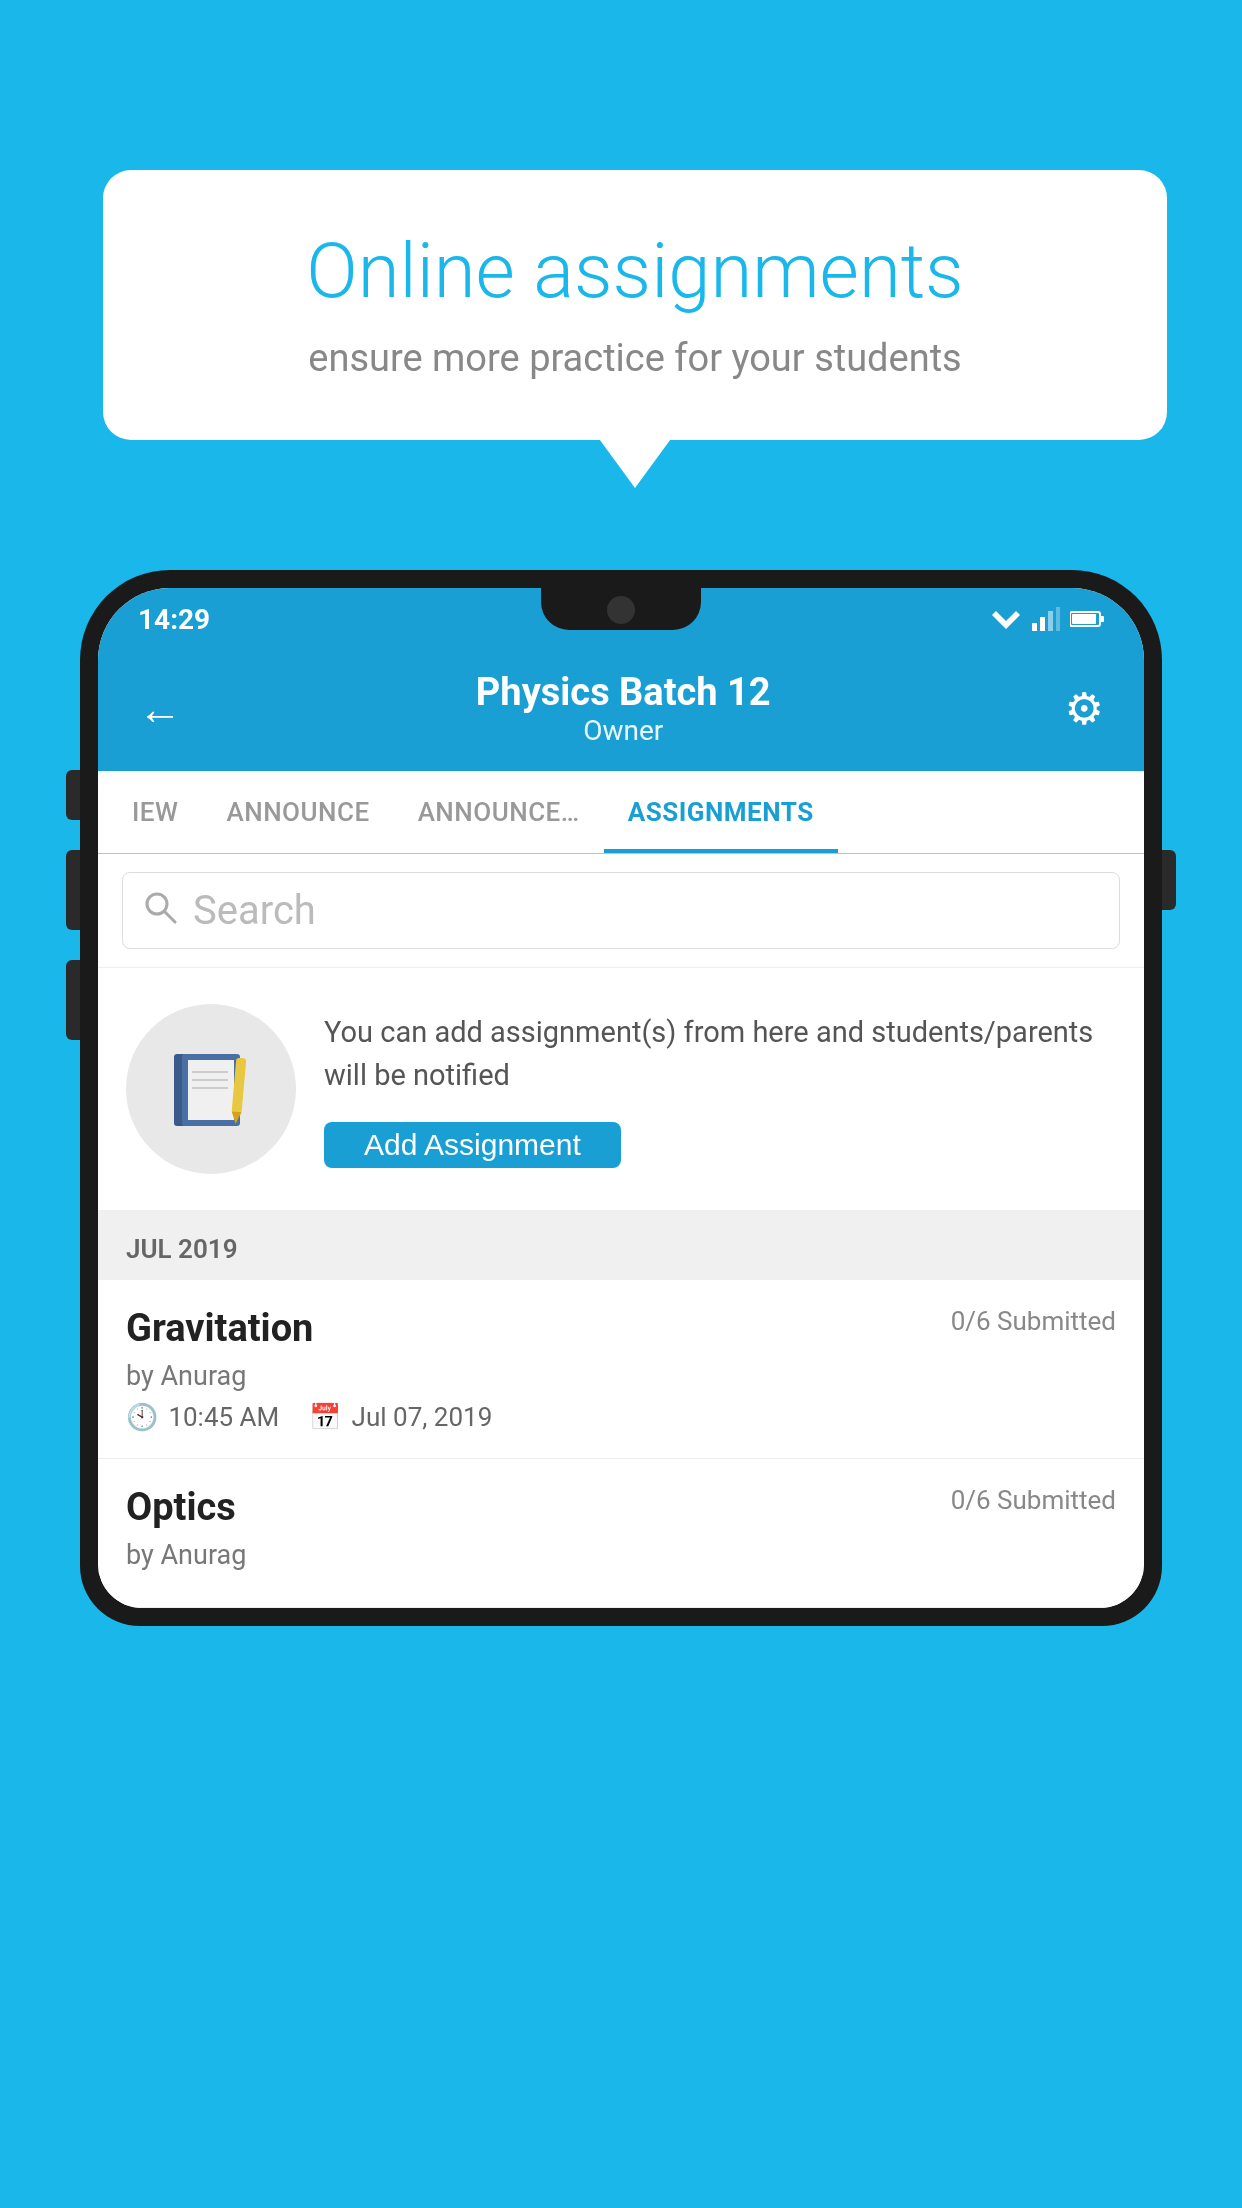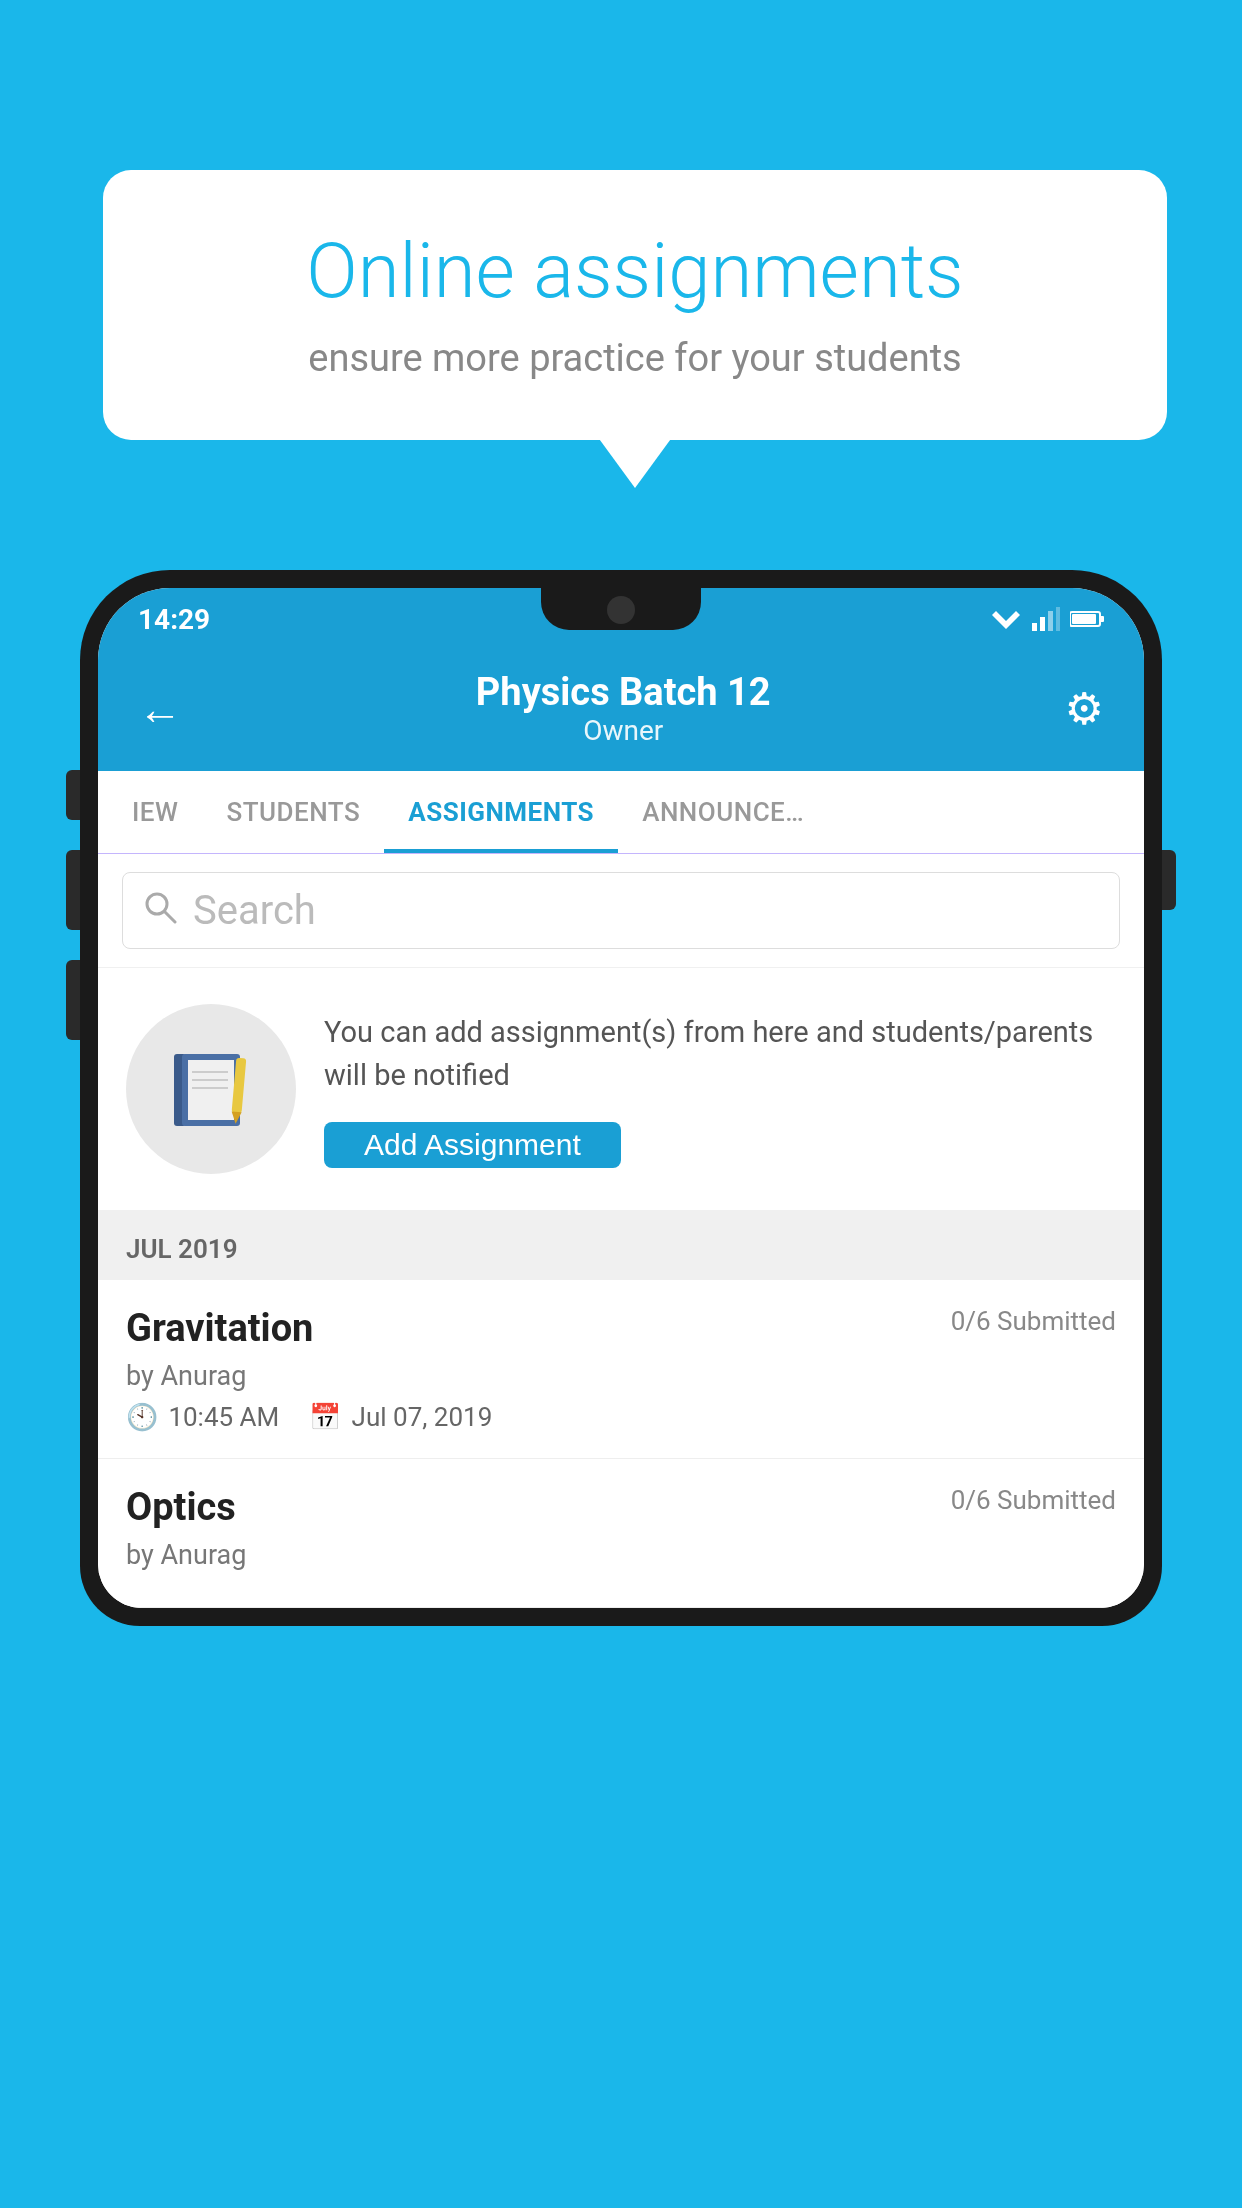--- a/index.html
+++ b/index.html
@@ -420,23 +420,23 @@
         <span class="header-back">←</span>
         <div class="header-center">
           <div class="header-title">Physics Batch 12</div>
           <div class="header-subtitle">Owner</div>
         </div>
         <span class="header-gear">⚙</span>
       </div>
 
       <div class="tab-bar">
         <div class="tab-item">IEW</div>
-        <div class="tab-item">STUDENTS</div>
+        <div class="tab-item">ANNOUNCE</div>
+        <div class="tab-item">ANNOUNCE…</div>
         <div class="tab-item active">ASSIGNMENTS</div>
-        <div class="tab-item">ANNOUNCE…</div>
       </div>
 
       <div class="search-bar">
         <div class="search-input-wrapper">
           <span class="search-icon-svg">
             <svg width="34" height="34" viewBox="0 0 34 34" fill="none">
               <circle cx="14" cy="14" r="10" stroke="#aaa" stroke-width="3"></circle>
               <line x1="22" y1="22" x2="32" y2="32" stroke="#aaa" stroke-width="3" stroke-linecap="round"></line>
             </svg>
           </span>

